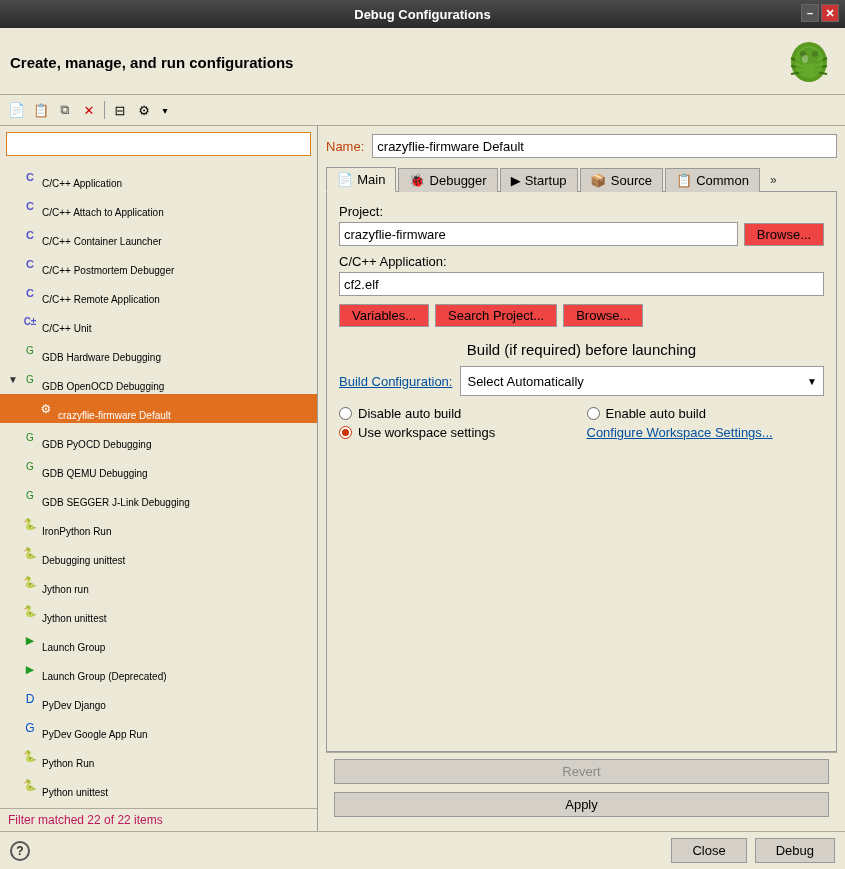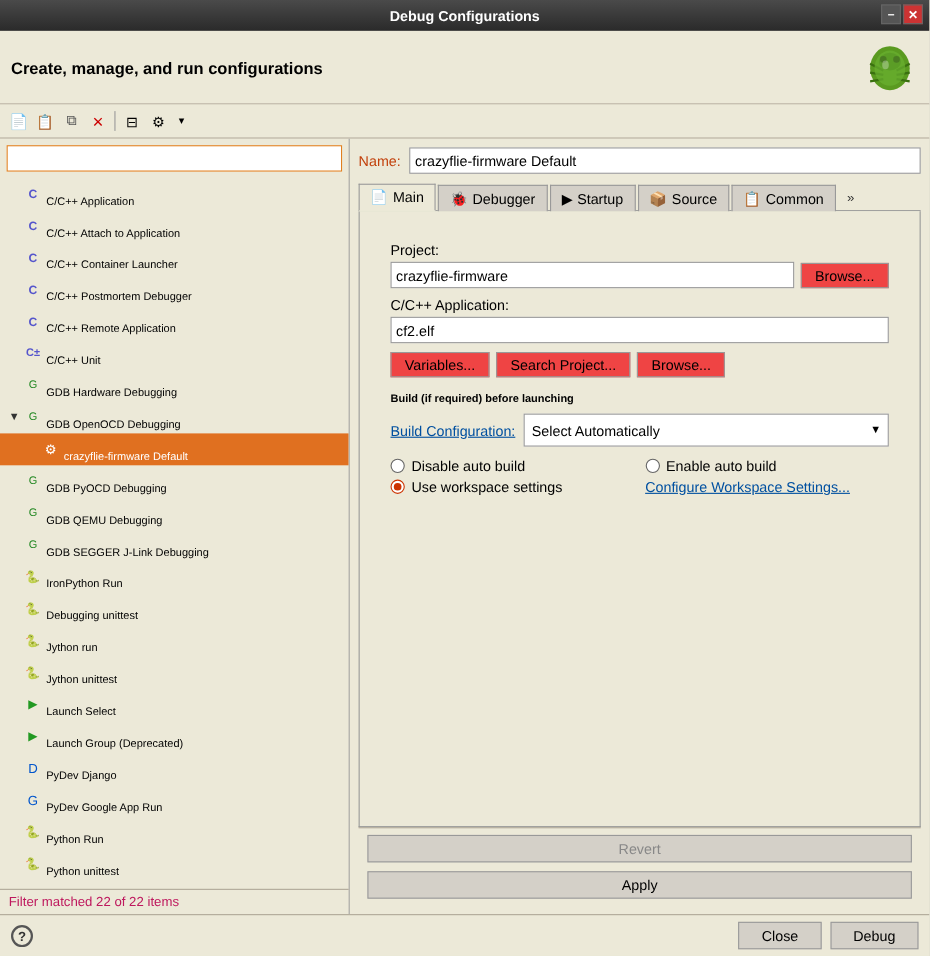--- a/index.html
+++ b/index.html
@@ -230,21 +230,21 @@
       cursor: pointer;
       color: #333;
       margin-left: 2px;
     }
 
     .tab-content {
       border: 1px solid #999;
       border-top: none;
       background: #ece9d8;
       flex: 1;
-      padding: 28px;
+      padding: 12px;
       overflow-y: auto;
     }
 
     .form-row {
       margin-bottom: 8px;
     }
     .form-label {
       font-size: 13px;
       color: #000;
       margin-bottom: 3px;
@@ -274,24 +274,25 @@
     }
     .action-btn {
       padding: 3px 12px;
       border: 1px solid #999;
       background: #ef4444;
       font-size: 13px;
       cursor: pointer;
     }
 
     .section-title {
-      font-size: 10px;
+      font-size: 15px;
       color: #000;
       margin-bottom: 8px;
-      font-weight: bold;
+      font-weight: normal;
+      text-align: center;
     }
 
     .build-config-row {
       display: flex;
       align-items: center;
       gap: 8px;
       margin-bottom: 10px;
     }
     .build-config-label {
       font-size: 13px;
@@ -546,21 +547,21 @@
           <span class="tree-label">Jython run</span>
         </div>
         <div class="tree-item">
           <span class="tree-expand"></span>
           <span class="tree-icon icon-jython">🐍</span>
           <span class="tree-label">Jython unittest</span>
         </div>
         <div class="tree-item">
           <span class="tree-expand"></span>
           <span class="tree-icon icon-launch">▶</span>
-          <span class="tree-label">Launch Select</span>
+          <span class="tree-label">Launch Group</span>
         </div>
         <div class="tree-item">
           <span class="tree-expand"></span>
           <span class="tree-icon icon-launch">▶</span>
           <span class="tree-label">Launch Group (Deprecated)</span>
         </div>
         <div class="tree-item">
           <span class="tree-expand"></span>
           <span class="tree-icon icon-pydev" style="font-size:12px;">D</span>
           <span class="tree-label">PyDev Django</span>

